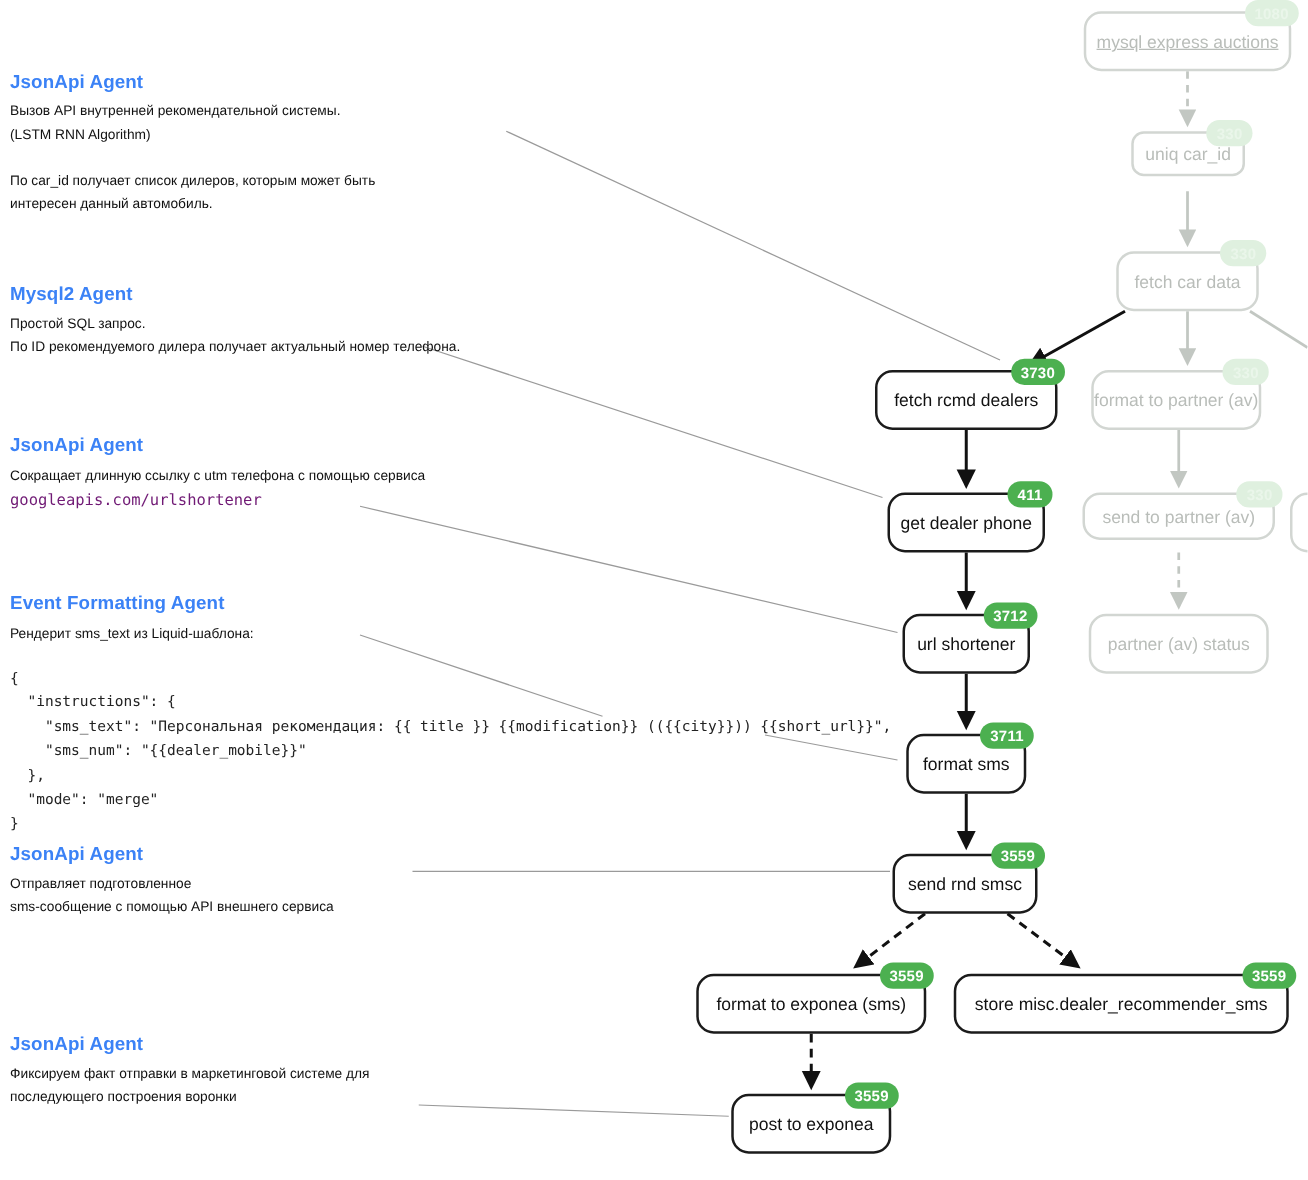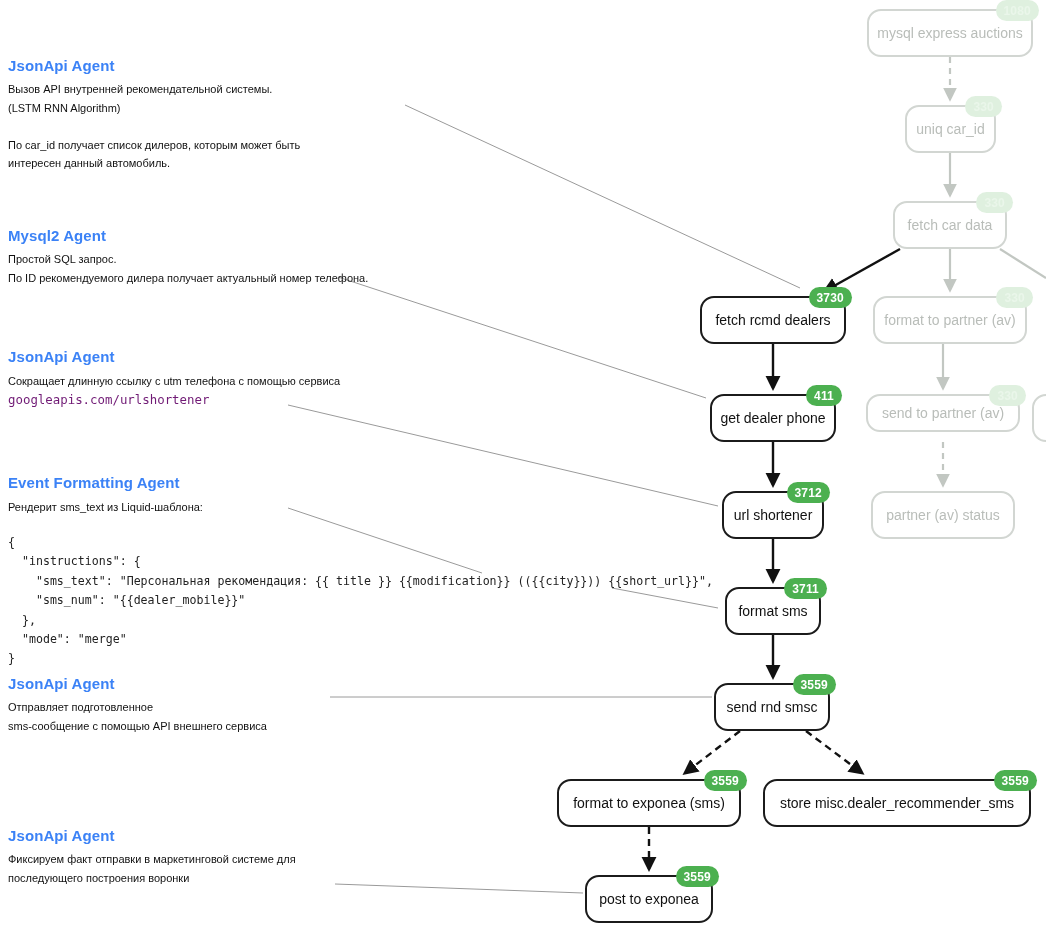--- a/index.html
+++ b/index.html
@@ -180,37 +180,37 @@
 <div class="annot annot-body" style="top:698px;">Отправляет подготовленное
 sms-сообщение с помощью API внешнего сервиса</div>
 
 <div class="annot" style="top:827px;">
   <div class="annot-title">JsonApi Agent</div>
 </div>
 <div class="annot annot-body" style="top:850px;">Фиксируем факт отправки в маркетинговой системе для
 последующего построения воронки</div>
 
 <div id="nodes-host">
-    <div class="node dim" style="left: 867px; top: 9px; width: 166px; height: 48px;">
+    <div class="node dim" style="left: 867px; top: 9px; width: 166px; height: 48px; text-decoration: underline;">
       <span>mysql express auctions</span>
       <span class="badge">1080</span>
     </div>
-    <div class="node dim" style="left: 905px; top: 105px; width: 91px; height: 48px;">
+    <div class="node dim" style="left: 905px; top: 105px; width: 91px; height: 36px; border-radius: 10px;">
       <span>uniq car_id</span>
       <span class="badge">330</span>
     </div>
     <div class="node dim" style="left: 893px; top: 201px; width: 114px; height: 48px;">
       <span>fetch car data</span>
       <span class="badge">330</span>
     </div>
     <div class="node" style="left: 700px; top: 296px; width: 146px; height: 48px;">
       <span>fetch rcmd dealers</span>
       <span class="badge">3730</span>
     </div>
-    <div class="node dim" style="left: 873px; top: 296px; width: 154px; height: 48px;">
+    <div class="node dim" style="left: 873px; top: 296px; width: 136px; height: 48px;">
       <span>format to partner (av)</span>
       <span class="badge">330</span>
     </div>
     <div class="node" style="left: 710px; top: 394px; width: 126px; height: 48px;">
       <span>get dealer phone</span>
       <span class="badge">411</span>
     </div>
     <div class="node dim" style="left: 866px; top: 394px; width: 154px; height: 38px;">
       <span>send to partner (av)</span>
       <span class="badge">330</span>

